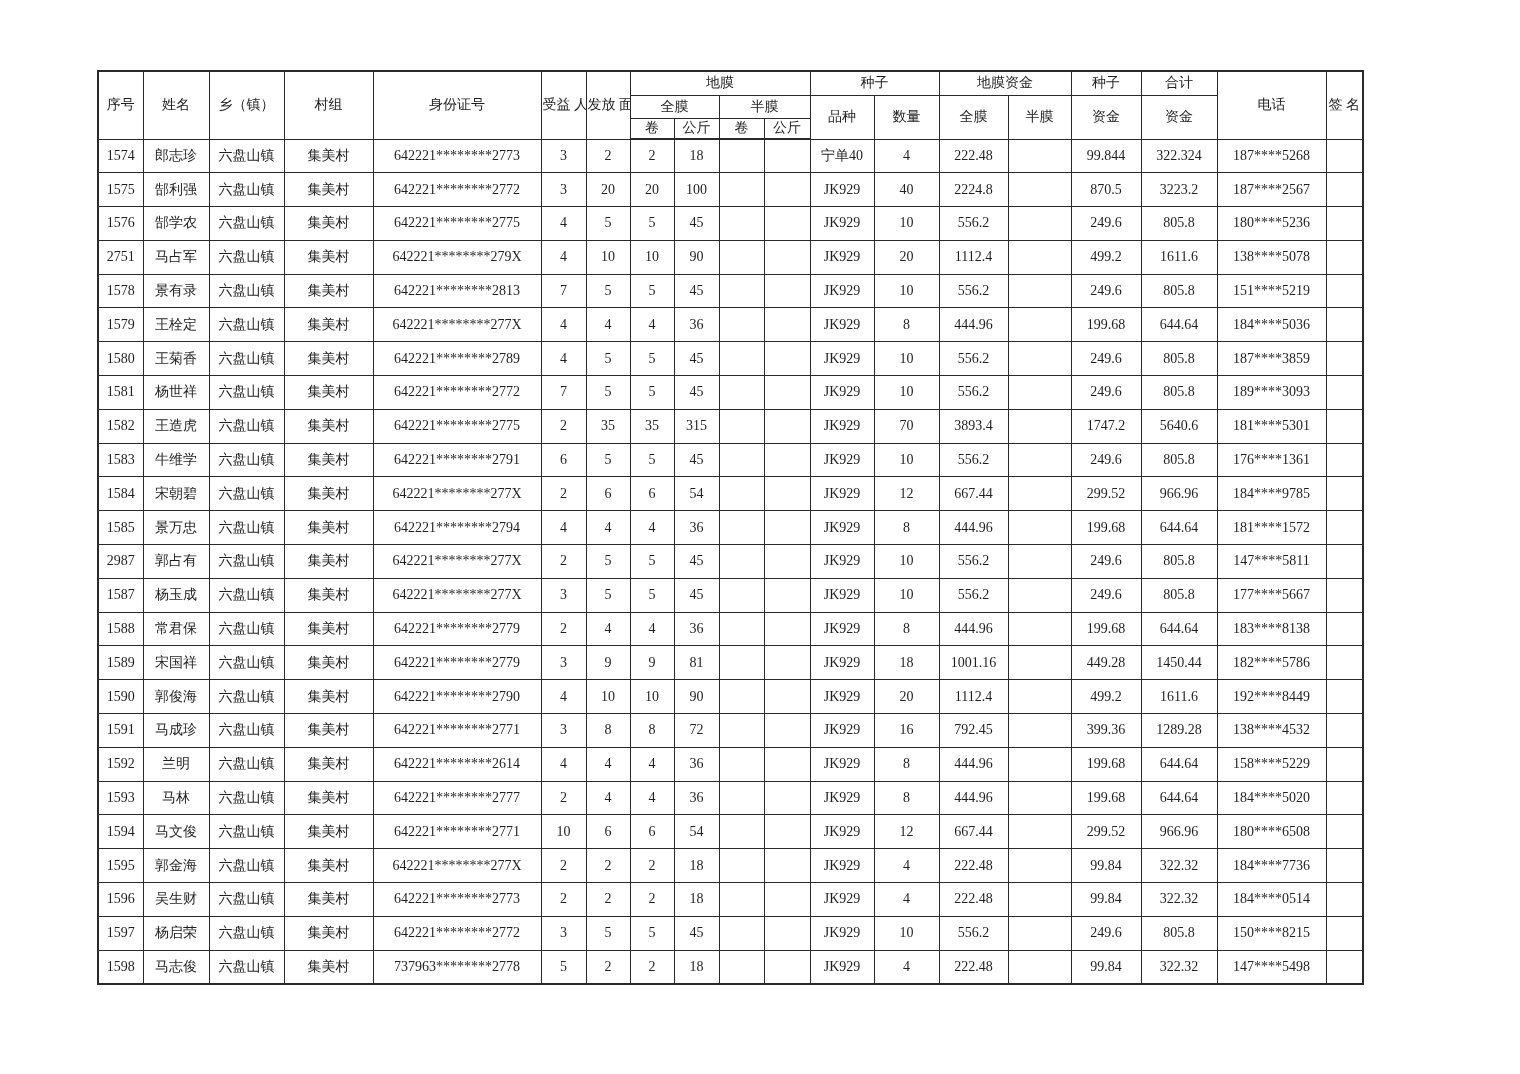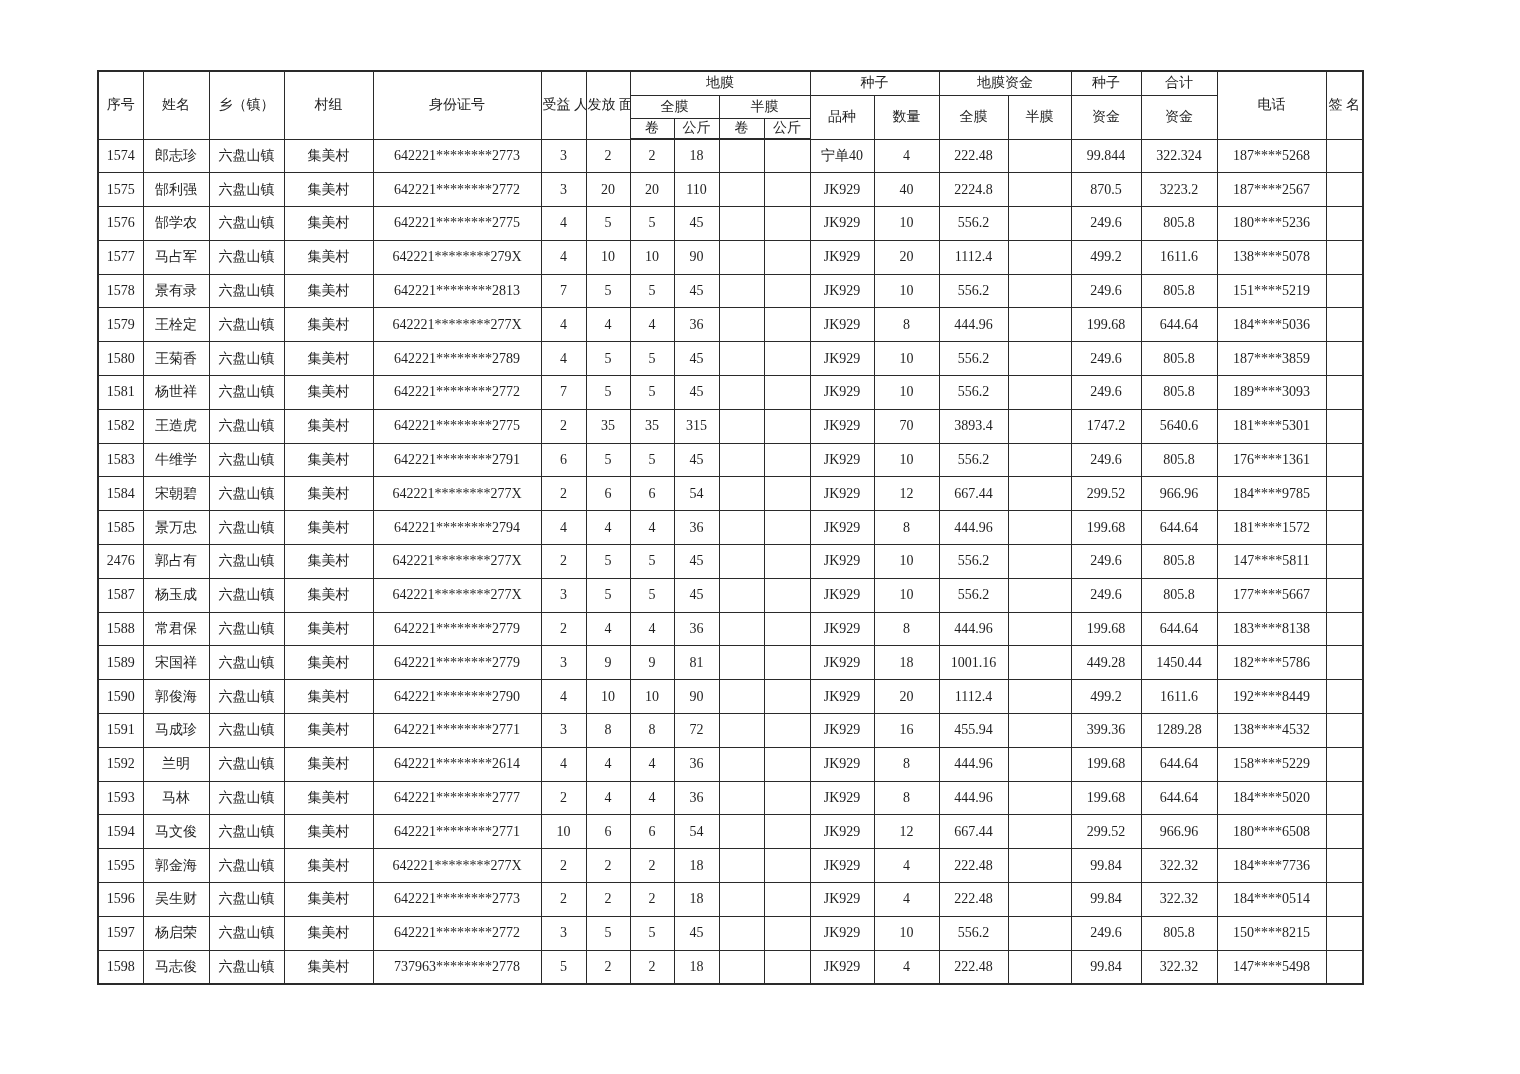--- a/index.html
+++ b/index.html
@@ -137,21 +137,21 @@
         </tr>
         <tr>
           <td>1575</td>
           <td>郜利强</td>
           <td>六盘山镇</td>
           <td>集美村</td>
           <td>642221********2772</td>
           <td>3</td>
           <td>20</td>
           <td>20</td>
-          <td>110</td>
+          <td>100</td>
           <td></td>
           <td></td>
           <td>JK929</td>
           <td>40</td>
           <td>2224.8</td>
           <td></td>
           <td>870.5</td>
           <td>3223.2</td>
           <td>187****2567</td>
           <td></td>
@@ -171,21 +171,21 @@
           <td>JK929</td>
           <td>10</td>
           <td>556.2</td>
           <td></td>
           <td>249.6</td>
           <td>805.8</td>
           <td>180****5236</td>
           <td></td>
         </tr>
         <tr>
-          <td>1577</td>
+          <td>2751</td>
           <td>马占军</td>
           <td>六盘山镇</td>
           <td>集美村</td>
           <td>642221********279X</td>
           <td>4</td>
           <td>10</td>
           <td>10</td>
           <td>90</td>
           <td></td>
           <td></td>
@@ -360,21 +360,21 @@
           <td>JK929</td>
           <td>8</td>
           <td>444.96</td>
           <td></td>
           <td>199.68</td>
           <td>644.64</td>
           <td>181****1572</td>
           <td></td>
         </tr>
         <tr>
-          <td>2476</td>
+          <td>2987</td>
           <td>郭占有</td>
           <td>六盘山镇</td>
           <td>集美村</td>
           <td>642221********277X</td>
           <td>2</td>
           <td>5</td>
           <td>5</td>
           <td>45</td>
           <td></td>
           <td></td>
@@ -478,21 +478,21 @@
           <td>集美村</td>
           <td>642221********2771</td>
           <td>3</td>
           <td>8</td>
           <td>8</td>
           <td>72</td>
           <td></td>
           <td></td>
           <td>JK929</td>
           <td>16</td>
-          <td>455.94</td>
+          <td>792.45</td>
           <td></td>
           <td>399.36</td>
           <td>1289.28</td>
           <td>138****4532</td>
           <td></td>
         </tr>
         <tr>
           <td>1592</td>
           <td>兰明</td>
           <td>六盘山镇</td>

